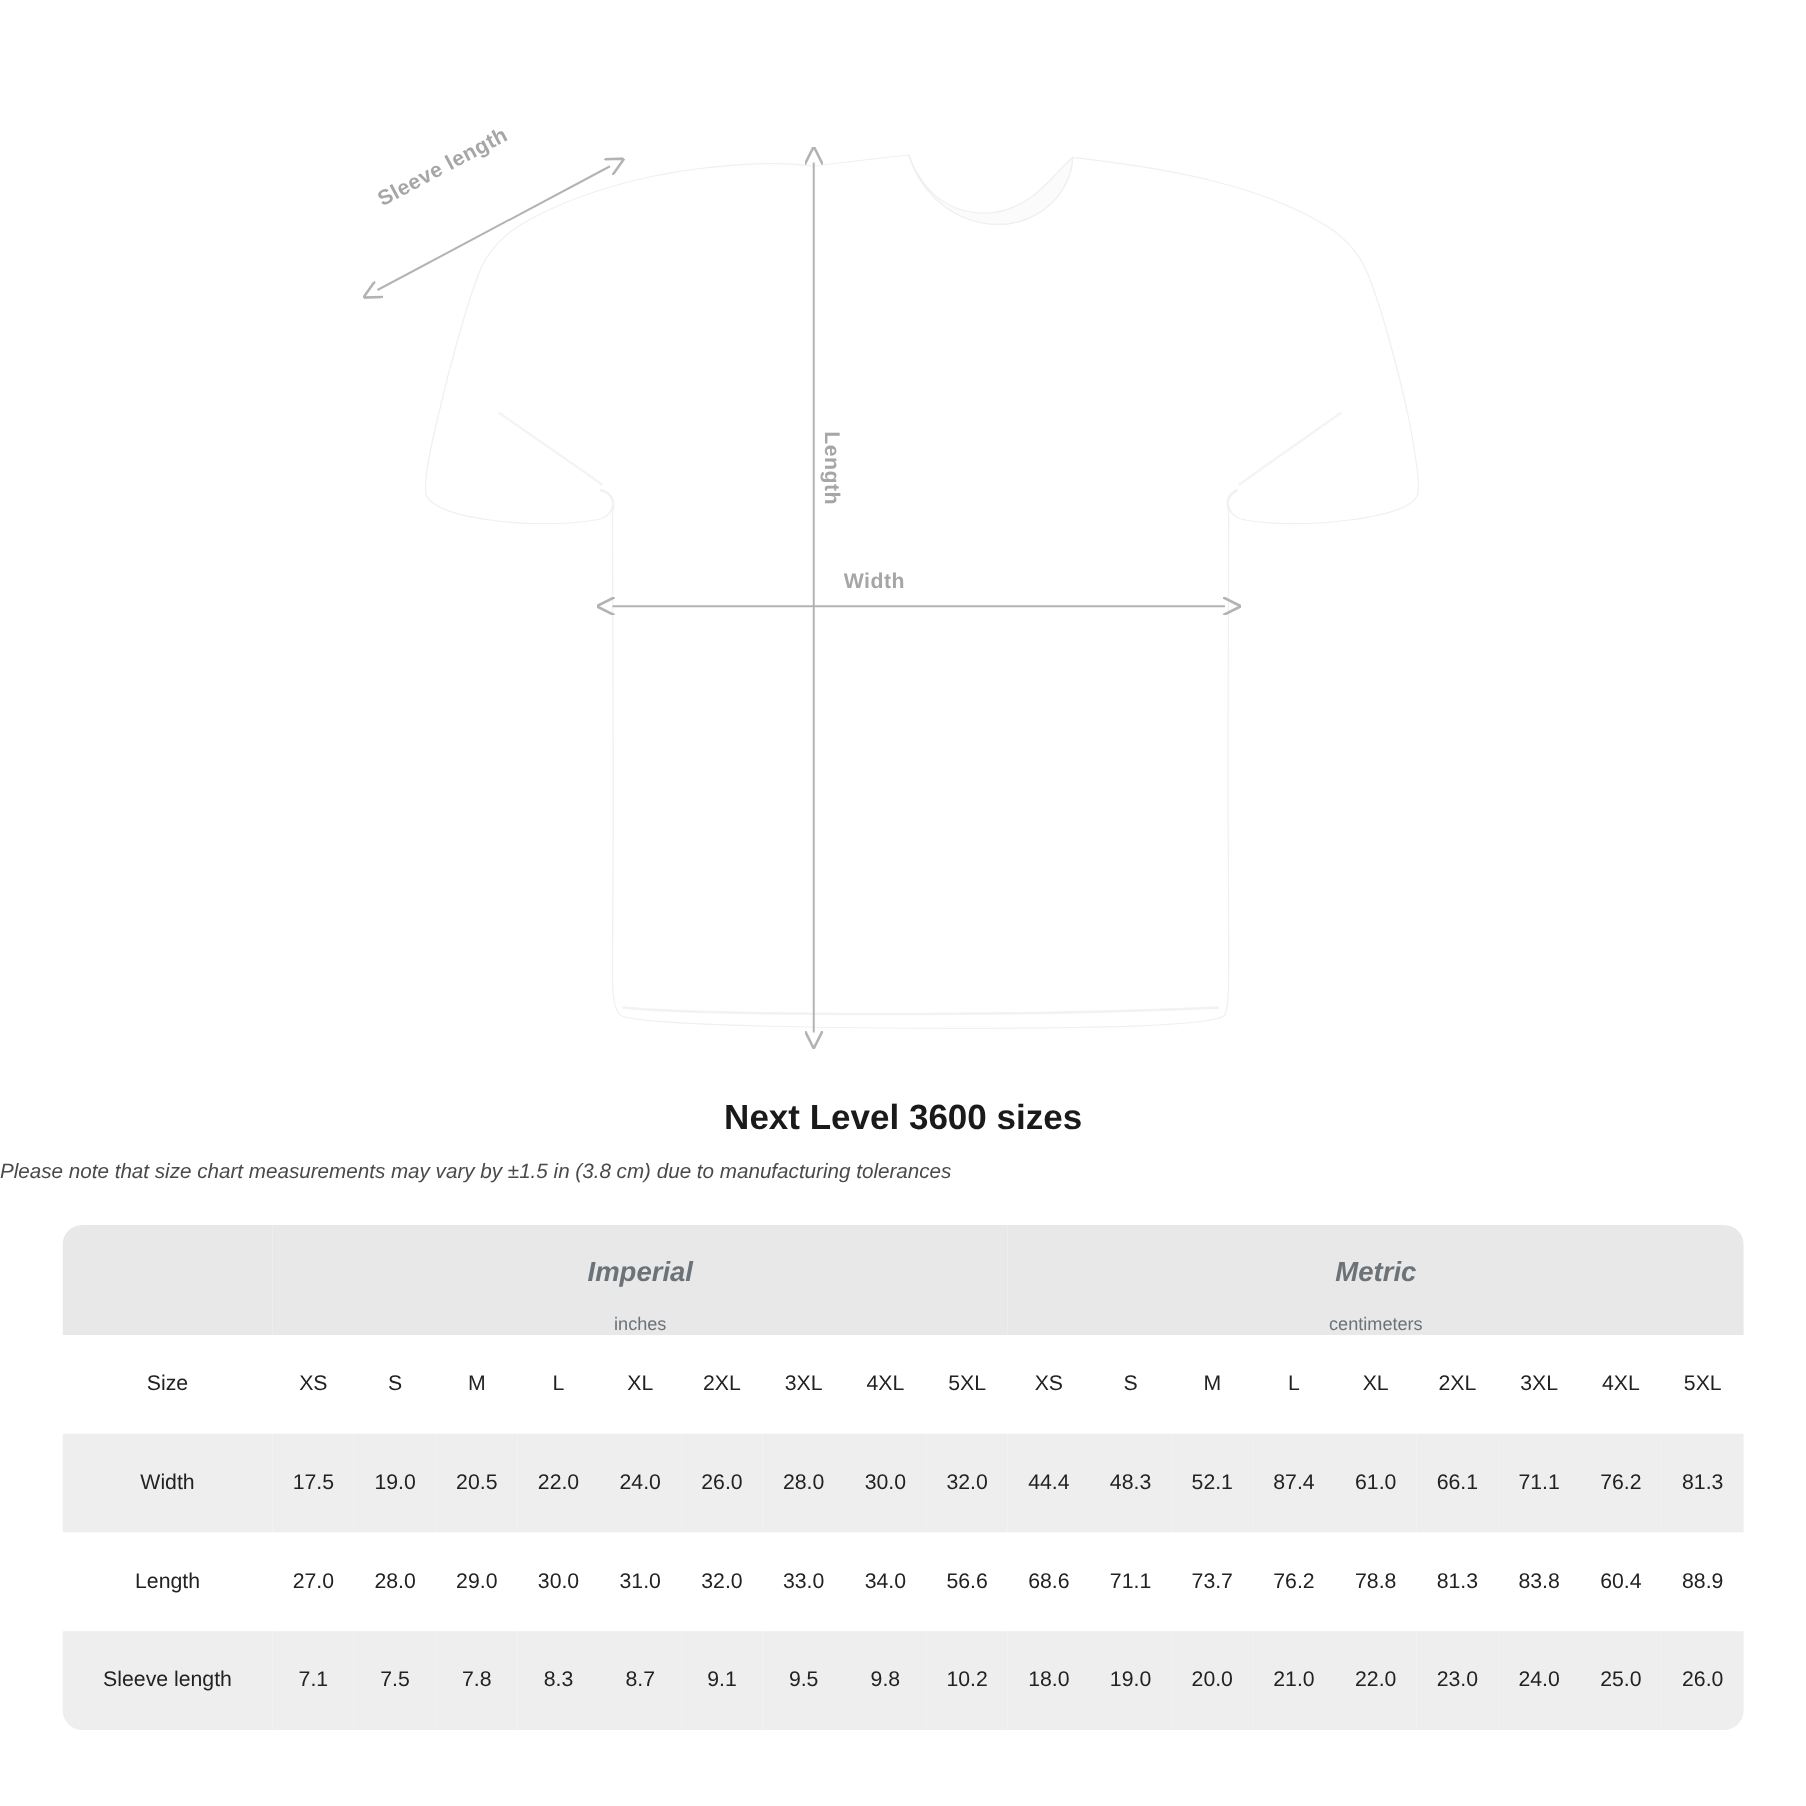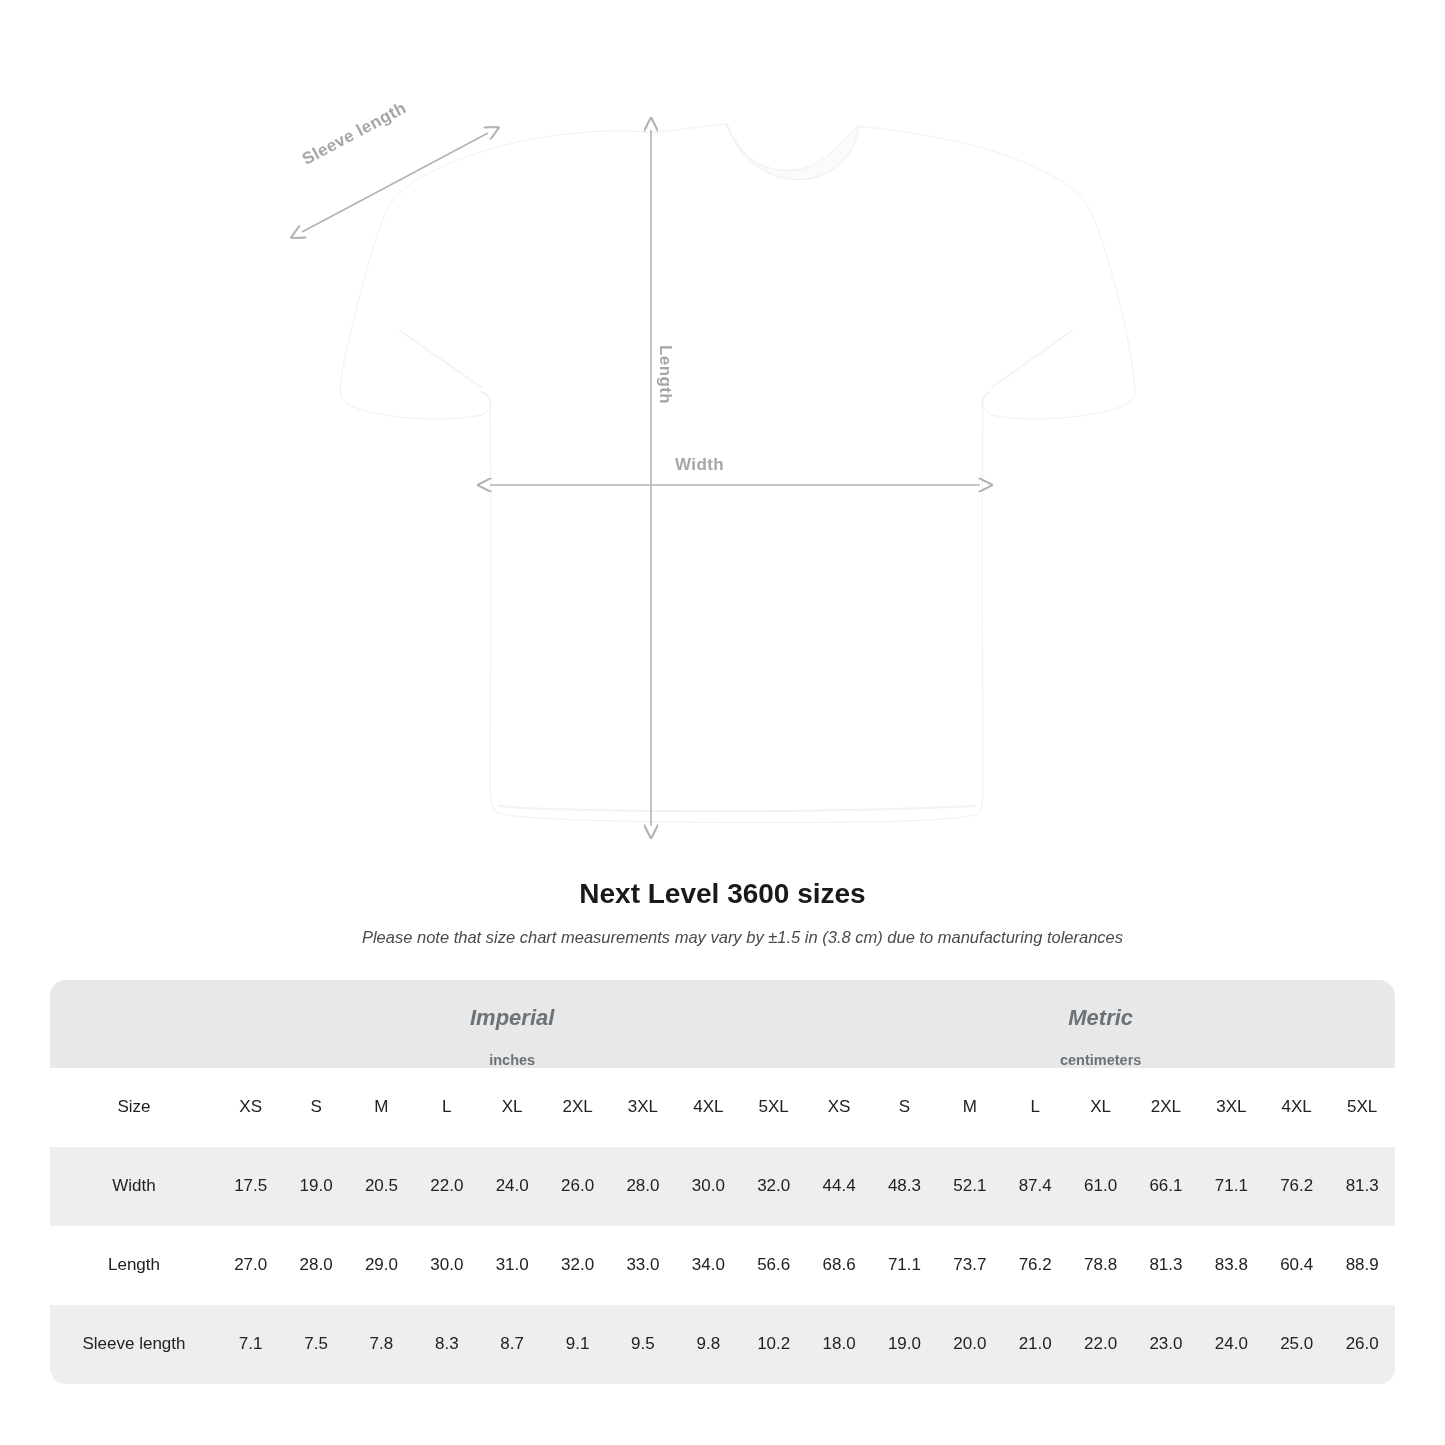--- a/index.html
+++ b/index.html
@@ -62,26 +62,24 @@
 
   
   .title {
     text-align: center;
     font-size: 28px;
     font-weight: bold;
     color: #1a1a1a;
     margin-top: 18px;
   }
   .subtitle {
-    text-align: center;
     font-size: 16.5px;
     font-style: italic;
     color: #4a4a4a;
     margin-top: 18px;
-    padding-left: 40px;
   }
 
   
   .table-wrap {
     margin: 33px 50px 0 50px;
     border-radius: 16px;
     overflow: hidden;
   }
   table.size-table {
     border-collapse: collapse;
@@ -106,21 +104,21 @@
     font-style: italic;
     font-weight: bold;
     color: #6b7278;
     line-height: 1.25;
     margin-top: 24px;
   }
   .unit-sub {
     font-size: 14.5px;
     color: #6b7278;
     font-style: normal;
-    font-weight: bold;
+    font-weight: normal;
     margin-top: 20px;
   }
   .row-white td { background: #ffffff; }
   .row-grey td  { background: #eeeeee; }
 
   .rowlabel {
     font-weight: normal;
     font-size: 17px;
     color: #1a1a1a;
   }

